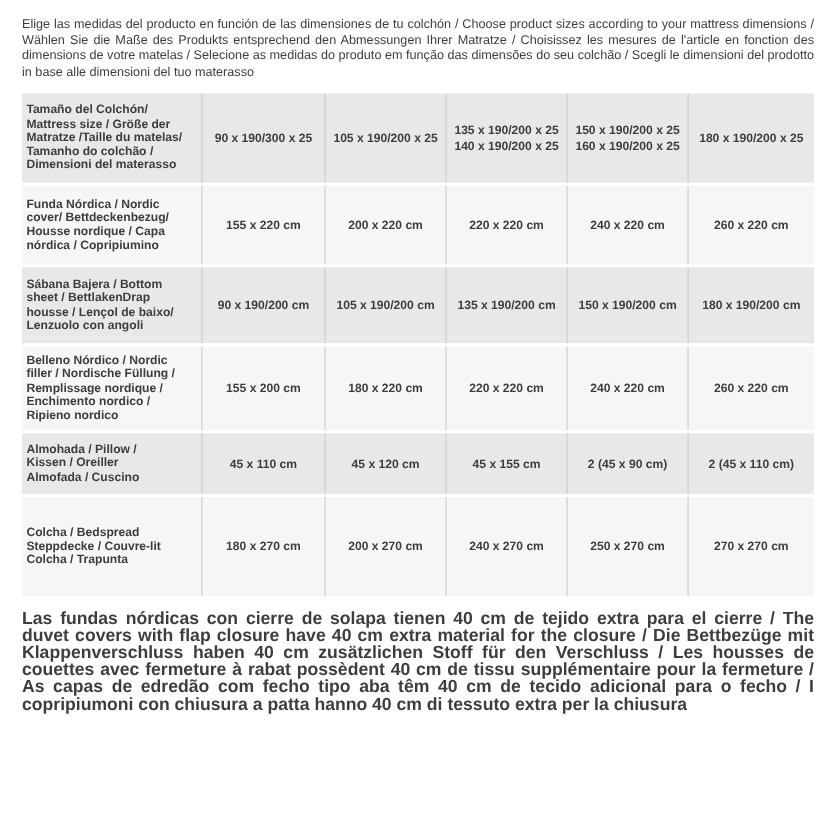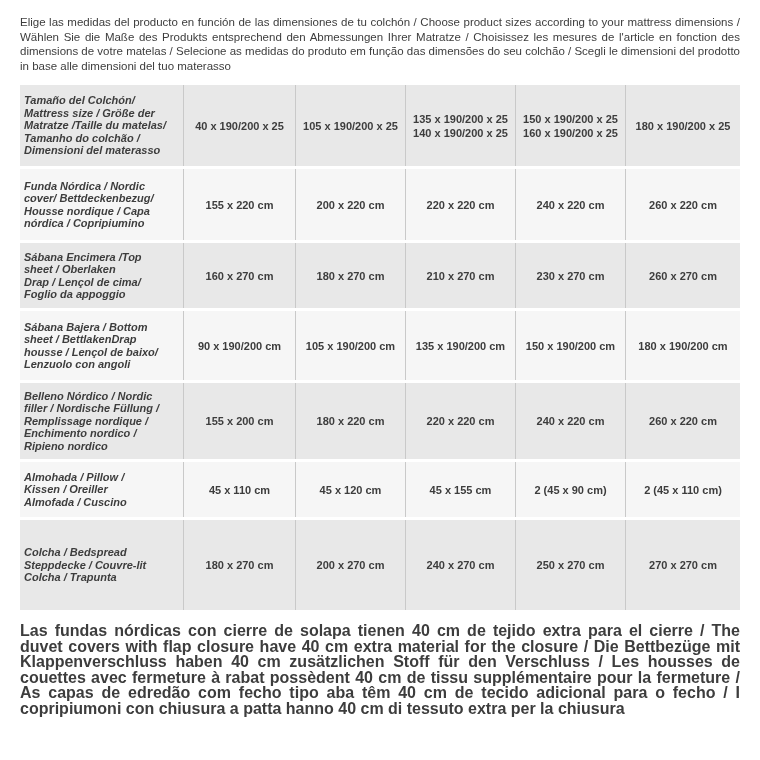--- a/index.html
+++ b/index.html
@@ -42,21 +42,20 @@
   }
   table.size-table tr:nth-child(odd) td { background: var(--shade-dark); }
   table.size-table tr:nth-child(even) td { background: var(--shade-light); }
   table.size-table td + td { border-left: 1px solid var(--grid); }
 
   .label-cell {
     text-align: left;
     padding: 2px 5px 2px 4px;
     white-space: pre-line;
     line-height: 12.5px;
-    font-style: italic;
   }
   .value-cell {
     text-align: center;
     white-space: pre-line;
     line-height: 14px;
     padding: 0 2px;
   }
 
   .footnote {
     font-weight: bold;
@@ -81,49 +80,38 @@
       <col style="width:110px">
       <col style="width:115px">
     </colgroup>
     <tbody id="table-body">
         <tr style="height: 81px;">
           <td class="label-cell">Tamaño del Colchón/
 Mattress size / Größe der
 Matratze /Taille du matelas/
 Tamanho do colchão /
 Dimensioni del materasso</td>
-          <td class="value-cell">40 x 190/200 x 25</td>
+          <td class="value-cell">90 x 190/300 x 25</td>
           <td class="value-cell">105 x 190/200 x 25</td>
           <td class="value-cell">135 x 190/200 x 25
 140 x 190/200 x 25</td>
           <td class="value-cell">150 x 190/200 x 25
 160 x 190/200 x 25</td>
           <td class="value-cell">180 x 190/200 x 25</td>
         </tr>
         <tr style="height: 71px;">
           <td class="label-cell">Funda Nórdica /  Nordic
 cover/ Bettdeckenbezug/
 Housse nordique  / Capa
 nórdica / Copripiumino</td>
           <td class="value-cell">155 x 220 cm</td>
           <td class="value-cell">200 x 220 cm</td>
           <td class="value-cell">220 x 220 cm</td>
           <td class="value-cell">240 x 220 cm</td>
           <td class="value-cell">260 x 220 cm</td>
-        </tr>
-        <tr style="height: 65px;">
-          <td class="label-cell">Sábana Encimera /Top
-sheet / Oberlaken
-Drap / Lençol de cima/
-Foglio da appoggio</td>
-          <td class="value-cell">160 x 270 cm</td>
-          <td class="value-cell">180 x 270 cm</td>
-          <td class="value-cell">210 x 270 cm</td>
-          <td class="value-cell">230 x 270 cm</td>
-          <td class="value-cell">260 x 270 cm</td>
         </tr>
         <tr style="height: 69px;">
           <td class="label-cell">Sábana Bajera / Bottom
 sheet / BettlakenDrap
 housse / Lençol de baixo/
 Lenzuolo con angoli</td>
           <td class="value-cell">90 x 190/200 cm</td>
           <td class="value-cell">105 x 190/200 cm</td>
           <td class="value-cell">135 x 190/200 cm</td>
           <td class="value-cell">150 x 190/200 cm</td>

